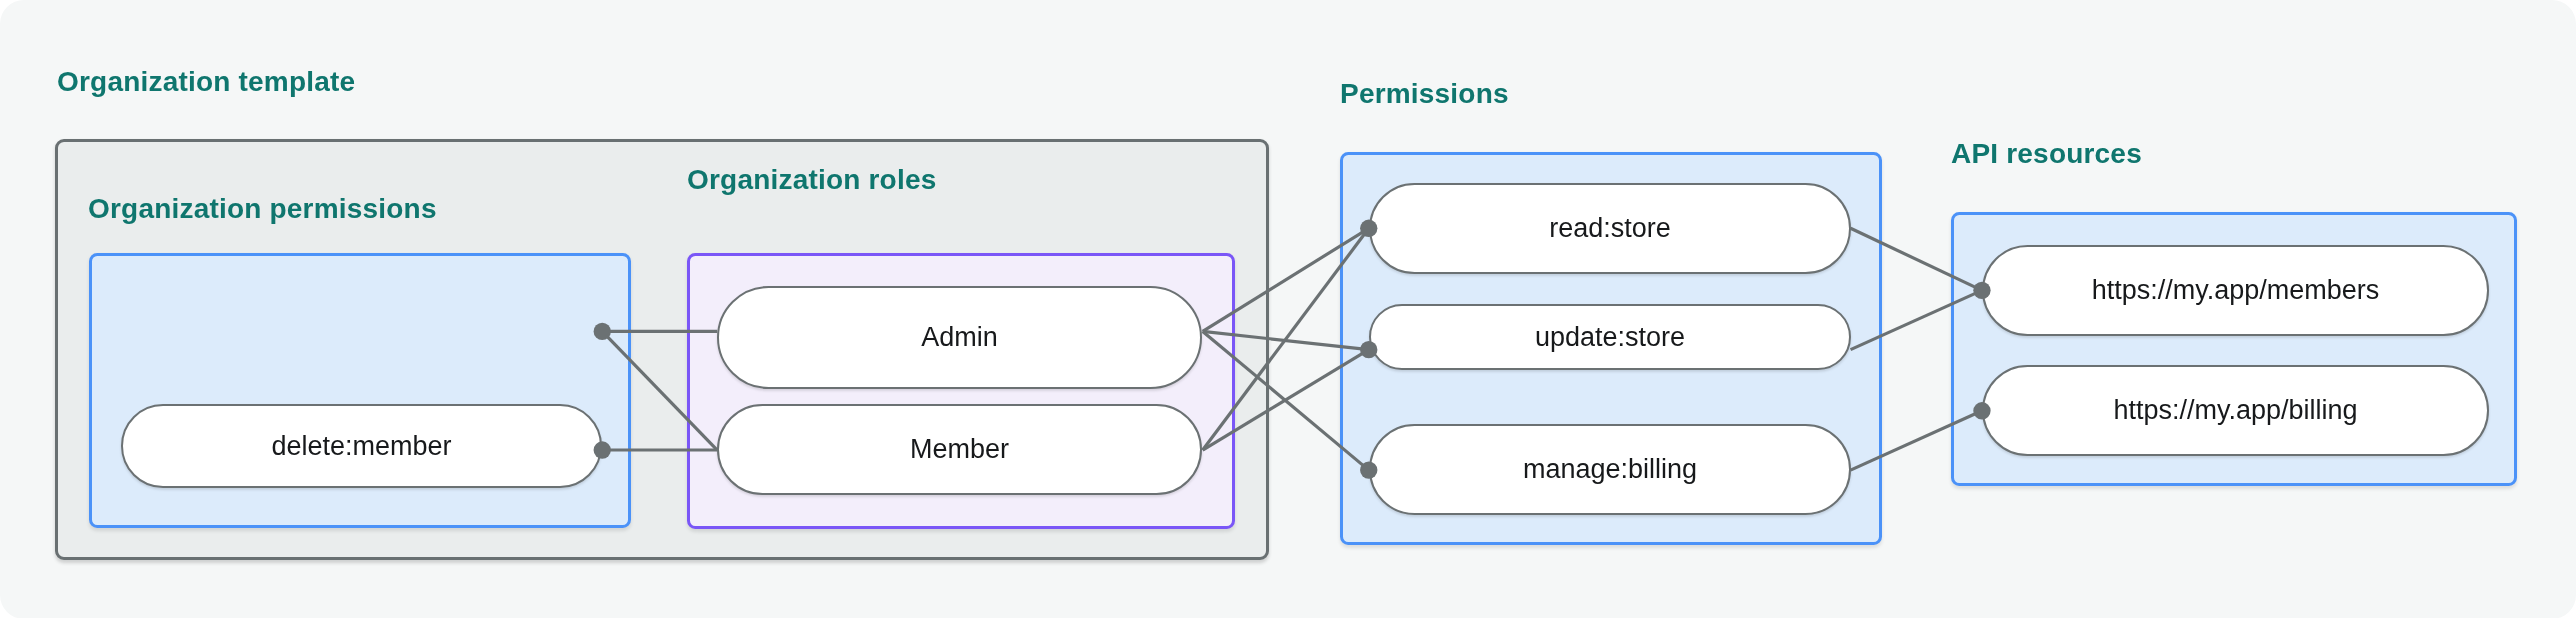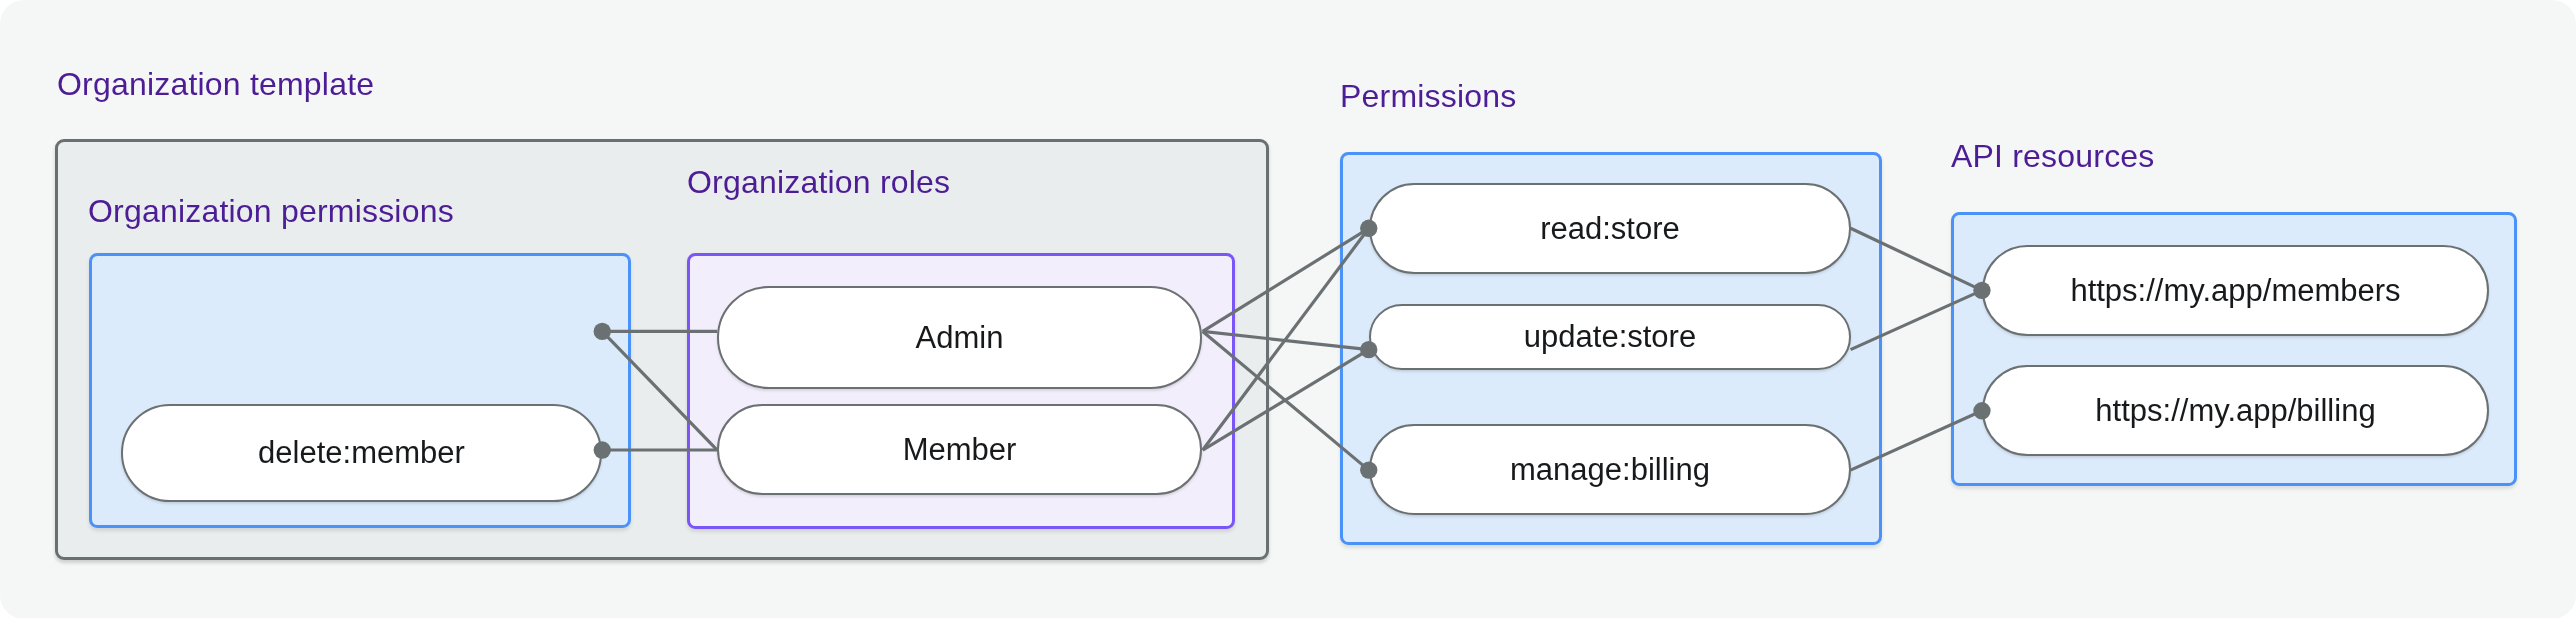--- a/index.html
+++ b/index.html
@@ -7,23 +7,23 @@
     position:relative;
     width:2576px;height:619px;
     background:#F5F7F7;
     border-radius:24px;
     overflow:hidden;
     font-family:"Liberation Sans",sans-serif;
     -webkit-font-smoothing:antialiased;
   }
   .heading{
     position:absolute;
-    font-size:32px;
-    font-weight:400;
-    color:#4c1d95;
+    font-size:28px;
+    font-weight:700;
+    color:#0f766e;
     letter-spacing:0.2px;
     white-space:nowrap;
   }
   .box{
     position:absolute;
     box-sizing:border-box;
     border-radius:9px;
   }
   #box-org-template{
     left:55px;top:139px;width:1214px;height:421px;
@@ -44,26 +44,26 @@
   }
   #box-permissions{left:1340px;top:152px;width:542px;height:393px;}
   #box-api-resources{left:1951px;top:212px;width:566px;height:274px;}
   .pill{
     position:absolute;
     box-sizing:border-box;
     background:#ffffff;
     border:2.7px solid #6B7173;
     border-radius:55px;
     display:flex;align-items:center;justify-content:center;
-    font-size:31px;color:#17191B;
+    font-size:27px;color:#17191B;
     white-space:nowrap;
     box-shadow:0 1.8px 2.7px rgba(0,0,0,.13);
   }
   #pill-invite {left:121px; top:286px;width:481px;height:91px;}
-  #pill-delete {left:121px; top:404px;width:481px;height:98px;}
+  #pill-delete {left:121px; top:404px;width:481px;height:84px;}
   #pill-admin  {left:717px; top:286px;width:485px;height:103px;}
   #pill-member {left:717px; top:404px;width:485px;height:91px;}
   #pill-read   {left:1369px;top:183px;width:482px;height:91px;}
   #pill-update {left:1369px;top:304px;width:482px;height:66px;}
   #pill-manage {left:1369px;top:424px;width:482px;height:91px;}
   #pill-members{left:1982px;top:245px;width:507px;height:91px;}
   #pill-billing{left:1982px;top:365px;width:507px;height:91px;}
   #h-template       {left:57px;  top:66px;}
   #h-org-permissions{left:88px;  top:174px;margin-top:19px;}
   #h-org-roles      {left:687px; top:164px;}

